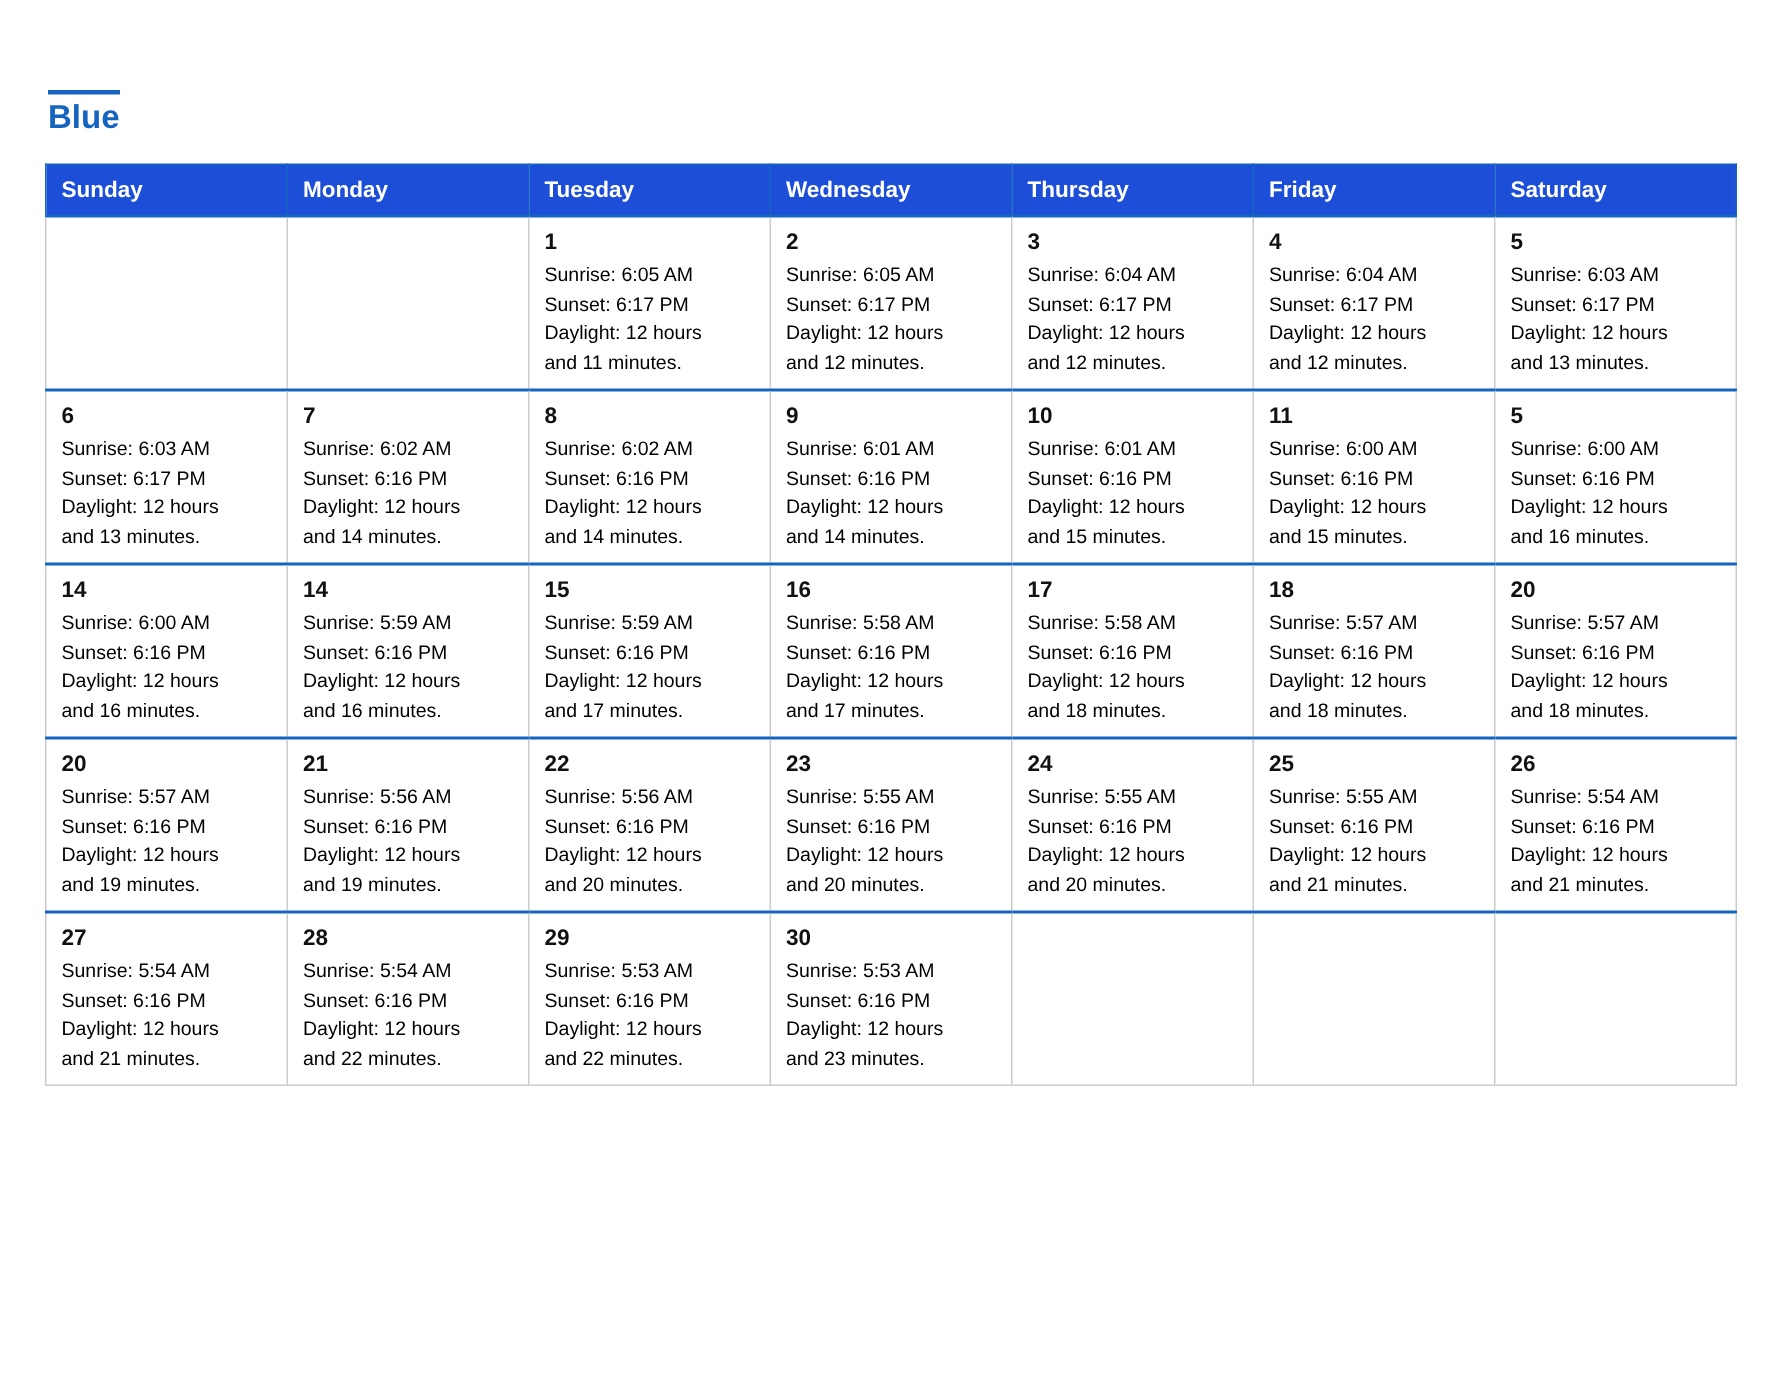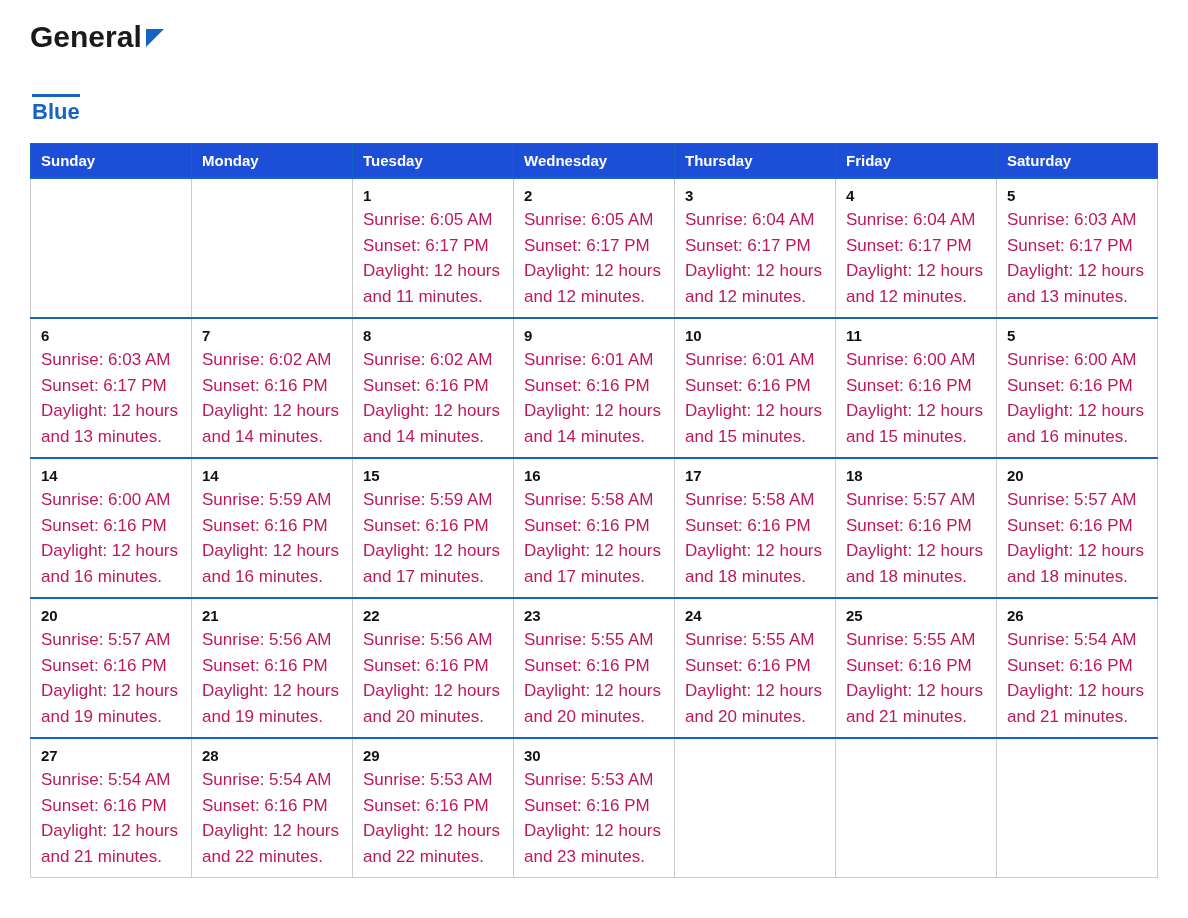--- a/index.html
+++ b/index.html
@@ -71,43 +71,37 @@
       border-top: 2px solid #1565c0;
     }
     .day-number {
       font-size: 15px;
       font-weight: bold;
       color: #111;
       display: block;
       margin-bottom: 3px;
     }
     .day-info {
-      font-size: 17px;
-      color: #be185d;
+      font-size: 13px;
+      color: #000000;
       line-height: 1.5;
     }
     .empty-cell {
       background: #fff;
     }
     
     .calendar tbody tr td {
       border-top: 2px solid #1565c0;
     }
   </style>
 </head>
 <body>
 
 <div class="header">
   <div class="logo">
-    <div class="logo-line">
-      <span style="font-size:30px; font-weight:bold; color:#1a1a1a;">General</span>
-      <svg width="18" height="18" viewBox="0 0 18 18" style="margin-left:2px; margin-top:2px;">
-        <polygon points="0,0 18,0 0,18" fill="#1565c0"></polygon>
-      </svg>
-    </div>
     <div style="margin-top:-4px; padding-left:2px;">
       <span style="font-size:22px; font-weight:bold; color:#1565c0; border-top: 3px solid #1565c0; display:block; padding-top:2px;margin-top:44px;">Blue</span>
     </div>
   </div>
   <div class="title-section">
     <div class="month-title"></div>
     <div class="location-title"></div>
   </div>
 </div>
 

